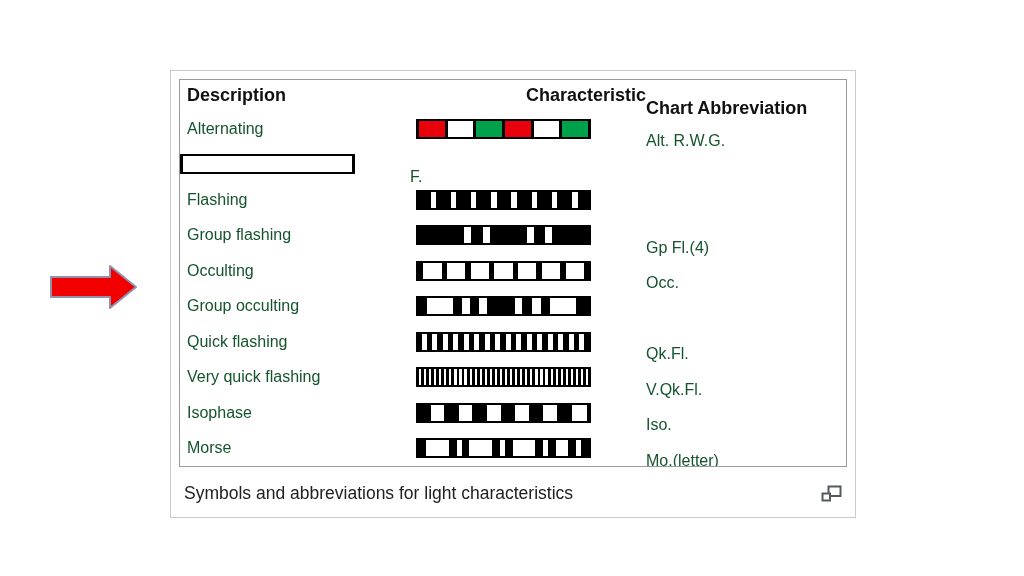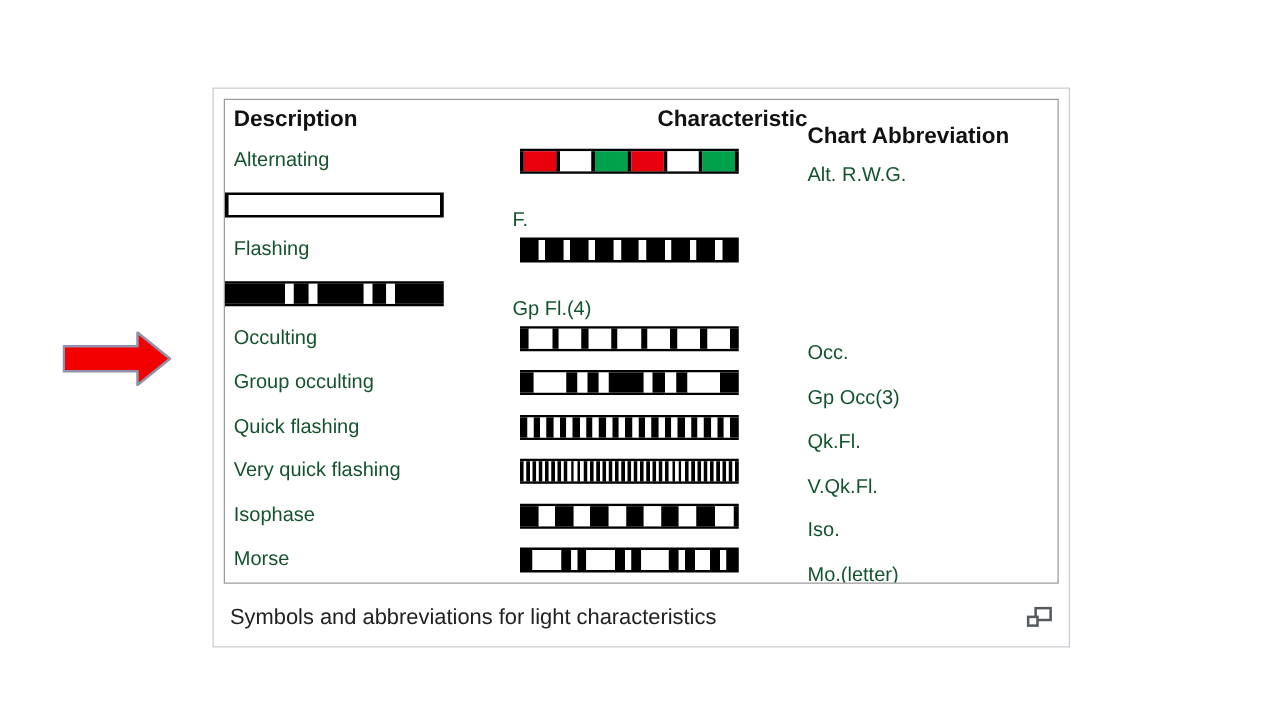--- a/index.html
+++ b/index.html
@@ -101,20 +101,21 @@
                 <div class="seg" style="flex-grow: 14; background: rgb(0, 0, 0);"></div>
                 <div class="seg" style="flex-grow: 5; background: rgb(255, 255, 255);"></div>
                 <div class="seg" style="flex-grow: 14; background: rgb(0, 0, 0);"></div>
                 <div class="seg" style="flex-grow: 6; background: rgb(255, 255, 255);"></div>
                 <div class="seg" style="flex-grow: 12; background: rgb(0, 0, 0);"></div>
               </div>
     </div>
   </div>
 
   <div class="trow">
+    <div class="cell c1">Group flashing</div>
     <div class="cell c2">
       <div class="bar">
                 <div class="seg" style="flex-grow: 50; background: rgb(0, 0, 0);"></div>
                 <div class="seg" style="flex-grow: 7; background: rgb(255, 255, 255);"></div>
                 <div class="seg" style="flex-grow: 12; background: rgb(0, 0, 0);"></div>
                 <div class="seg" style="flex-grow: 8; background: rgb(255, 255, 255);"></div>
                 <div class="seg" style="flex-grow: 38; background: rgb(0, 0, 0);"></div>
                 <div class="seg" style="flex-grow: 7; background: rgb(255, 255, 255);"></div>
                 <div class="seg" style="flex-grow: 11; background: rgb(0, 0, 0);"></div>
                 <div class="seg" style="flex-grow: 8; background: rgb(255, 255, 255);"></div>
@@ -160,21 +161,20 @@
                 <div class="seg" style="flex-grow: 8; background: rgb(255, 255, 255);"></div>
                 <div class="seg" style="flex-grow: 27; background: rgb(0, 0, 0);"></div>
                 <div class="seg" style="flex-grow: 7; background: rgb(255, 255, 255);"></div>
                 <div class="seg" style="flex-grow: 10; background: rgb(0, 0, 0);"></div>
                 <div class="seg" style="flex-grow: 8; background: rgb(255, 255, 255);"></div>
                 <div class="seg" style="flex-grow: 9; background: rgb(0, 0, 0);"></div>
                 <div class="seg" style="flex-grow: 25; background: rgb(255, 255, 255);"></div>
                 <div class="seg" style="flex-grow: 15; background: rgb(0, 0, 0);"></div>
               </div>
     </div>
-    <div class="cell c3">Gp Occ(3)</div>
   </div>
 
   <div class="trow">
     <div class="cell c1">Quick flashing</div>
     <div class="cell c2">
       <div class="bar">
                 <div class="seg" style="flex-grow: 6; background: rgb(0, 0, 0);"></div>
                 <div class="seg" style="flex-grow: 5; background: rgb(255, 255, 255);"></div>
                 <div class="seg" style="flex-grow: 6; background: rgb(0, 0, 0);"></div>
                 <div class="seg" style="flex-grow: 5; background: rgb(255, 255, 255);"></div>

